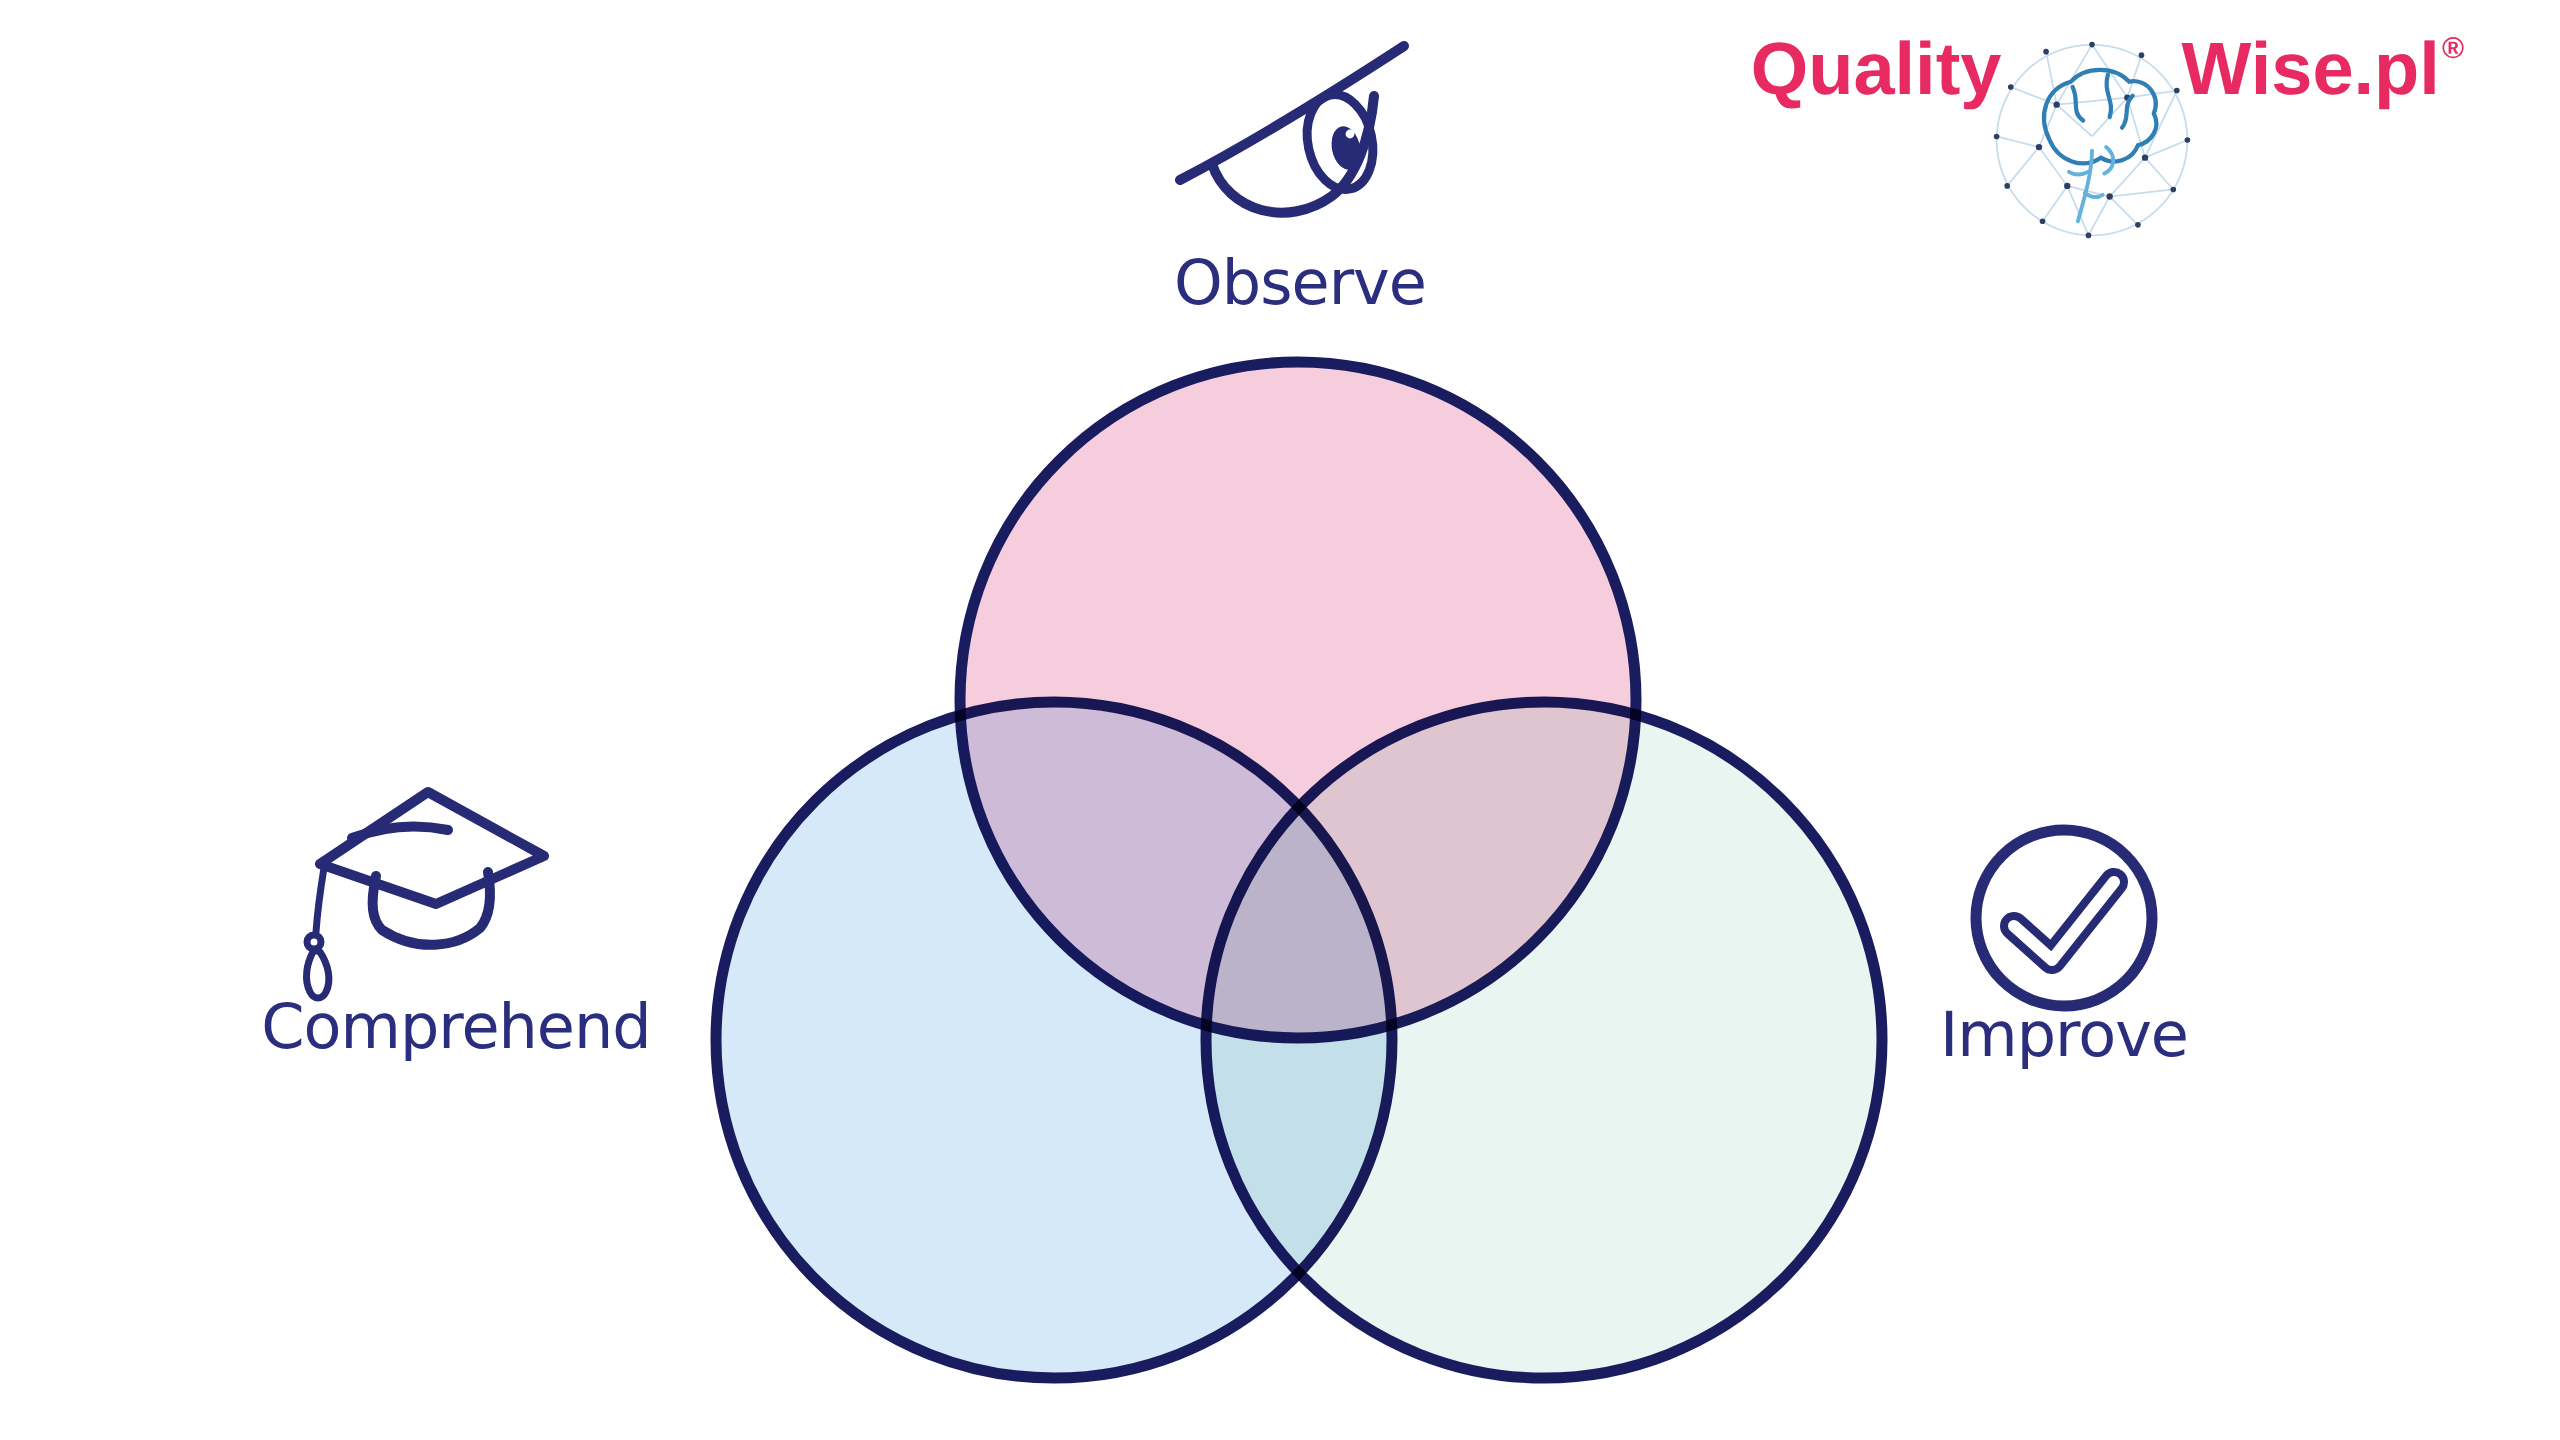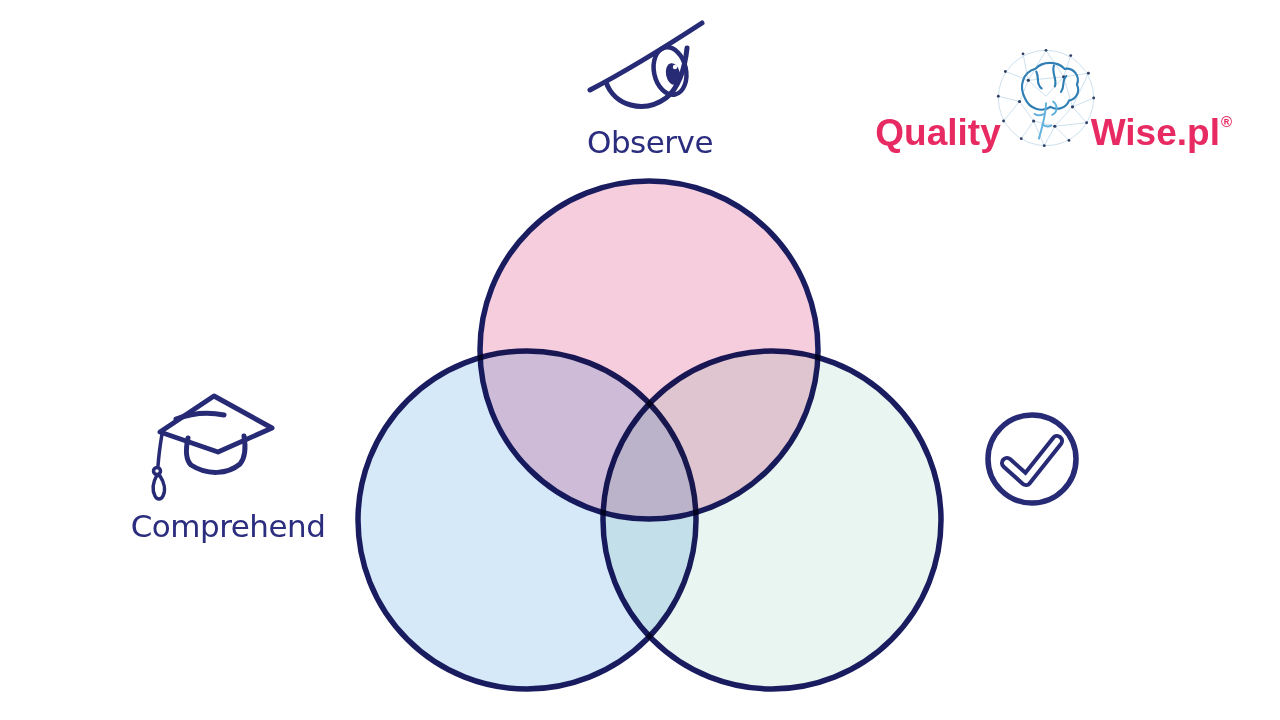--- a/index.html
+++ b/index.html
@@ -14,21 +14,21 @@
   
   .icon-box{position:absolute;}
   .ink{stroke:#272a74;fill:none;stroke-linecap:round;stroke-linejoin:round;}
 
   
   .set-label{position:absolute;width:260px;text-align:center;
              font-weight:400;font-size:31px;letter-spacing:-0.5px;
              color:#2b2d7e;}
 
   
-  .brand{position:absolute;top:42px;right:48px;display:flex;align-items:flex-end;}
+  .brand{position:absolute;top:14px;right:48px;display:flex;align-items:flex-start;}
   .brand-text{font-family:"Liberation Sans",sans-serif;font-weight:700;
               font-size:37px;color:#e72a62;letter-spacing:0px;white-space:nowrap;}
   .brand-brain{width:106px;height:112px;margin:0 -8px;}
   .reg{font-family:"Liberation Sans",sans-serif;font-weight:700;
        font-size:15px;color:#e72a62;vertical-align:18px;margin-left:1px;}
 </style>
 </head>
 <body>
 
 <div class="stage">
@@ -55,30 +55,31 @@
     <svg viewBox="0 0 134 116" width="134" height="116">
       <path class="ink" stroke-width="5" d="M 66,4 L 124,36 L 70,60 L 12,40 Z"></path>
       <path class="ink" stroke-width="5" d="M 28,27 Q 52,18 76,23"></path>
       <path class="ink" stroke-width="5" d="M 40,46 C 37,60 38,68 43,73 C 60,84 80,82 92,72 C 97,66 98,56 96,44"></path>
       <path class="ink" stroke-width="3.5" d="M 14,42 Q 11,60 10,74"></path>
       <circle class="ink" stroke-width="3.5" cx="9" cy="79" r="3.5"></circle>
       <path class="ink" stroke-width="3.5" d="M 9,83 C 5,90 4,98 7,104 C 9,108 13,108 15,104 C 18,98 16,90 12,84 Z"></path>
     </svg>
   </div>
 
-  <div class="set-label" style="left:98px;top:508px;">Comprehend</div>
+  <div class="set-label" style="left:98px;top:496px;">Comprehend</div>
 
   <div class="icon-box" style="left:983px;top:410px;width:98px;height:98px;">
     <svg viewBox="0 0 98 98" width="98" height="98">
       <circle class="ink" stroke-width="5.5" cx="49" cy="49" r="44"></circle>
       <path d="M 24,53 L 43,70 L 74,31" fill="none" stroke="#272a74" stroke-width="14" stroke-linecap="round" stroke-linejoin="round"></path>
       <path d="M 24,53 L 43,70 L 74,31" fill="none" stroke="#ffffff" stroke-width="6" stroke-linecap="round" stroke-linejoin="round"></path>
     </svg>
   </div>
 
+  <div class="set-label" style="left:902px;top:500px;">Improve</div>
 
   <div class="brand">
     <span class="brand-text">Quality</span>
     <svg class="brand-brain" viewBox="0 0 120 120">
       <g stroke="#bcd6e8" stroke-width="1" fill="none" opacity="0.85">
         <circle cx="60" cy="60" r="54"></circle>
         <path d="M60,6 L40,40 M60,6 L80,36 M88,12 L80,36 M108,32 L80,36 M108,32 L90,70
                  M114,60 L90,70 M106,88 L90,70 M106,88 L70,92 M86,108 L70,92 M58,114 L70,92
                  M58,114 L46,86 M32,106 L46,86 M12,86 L30,64 M6,58 L30,64 M14,30 L40,40
                  M34,10 L40,40 M40,40 L80,36 M30,64 L46,86 M90,70 L70,92 M40,40 L30,64

